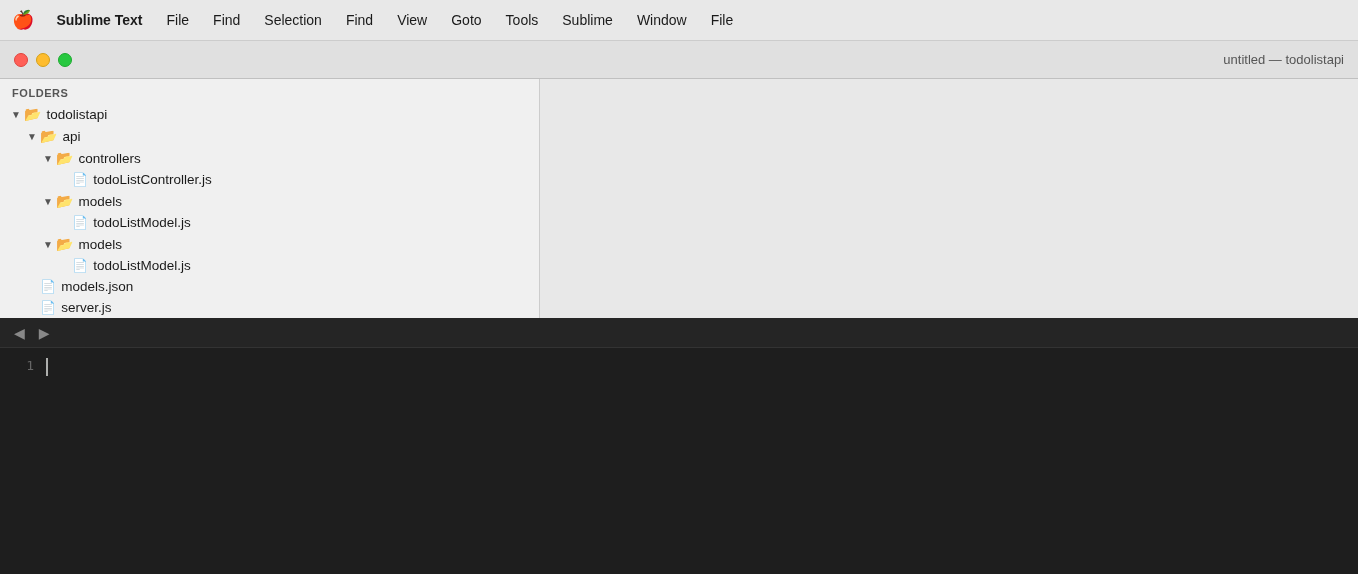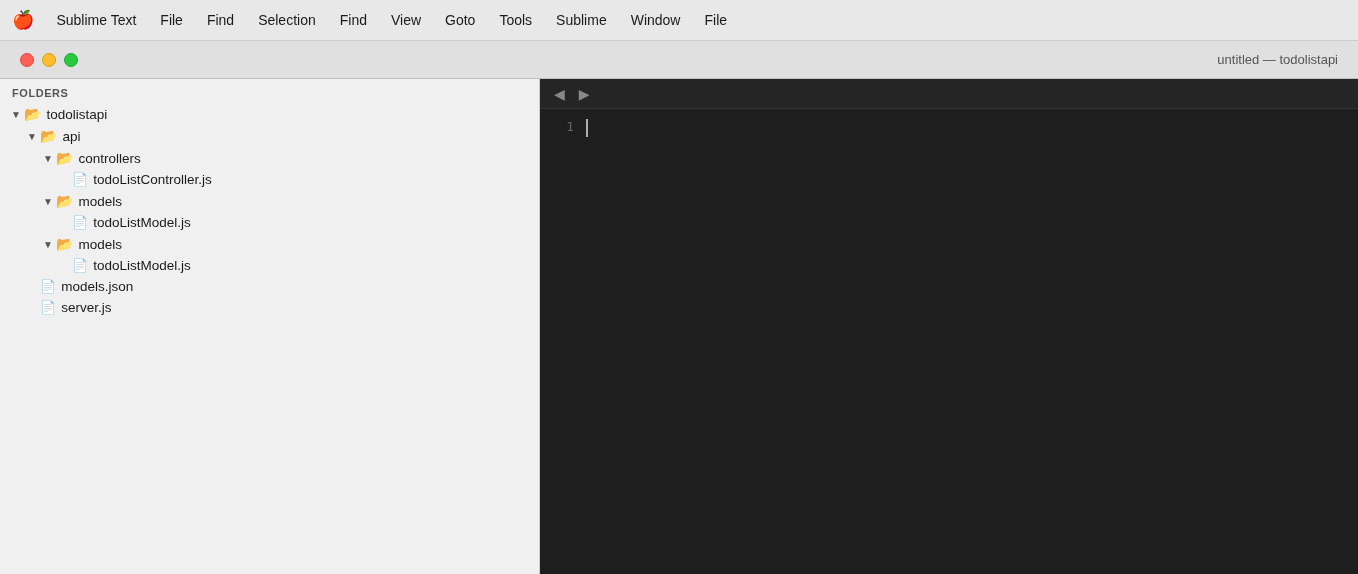--- a/index.html
+++ b/index.html
@@ -34,30 +34,30 @@
 
     .menubar-item {
       padding: 4px 10px;
       font-size: 14px;
       color: #1a1a1a;
       cursor: pointer;
       border-radius: 4px;
     }
 
     .menubar-item.app-name {
-      font-weight: 400;
+      font-weight: 700;
     }
 
     
     .titlebar {
       display: flex;
       align-items: center;
       height: 38px;
       background: #e0e0e0;
-      padding: 0 20px;
+      padding: 0 14px;
       gap: 8px;
       border-bottom: 1px solid #c0c0c0;
     }
 
     .traffic-light {
       width: 14px;
       height: 14px;
       border-radius: 50%;
       display: inline-block;
     }
@@ -69,20 +69,21 @@
     .window-title {
       margin-left: auto;
       font-size: 13px;
       color: #555;
     }
 
     
     .main-layout {
       display: flex;
       height: calc(574px - 41px - 38px);
+      flex-direction: column;
     }
 
     
     .sidebar {
       width: 540px;
       background: #f0f0f0;
       border-right: 1px solid #ccc;
       overflow-y: auto;
       flex-shrink: 0;
     }

